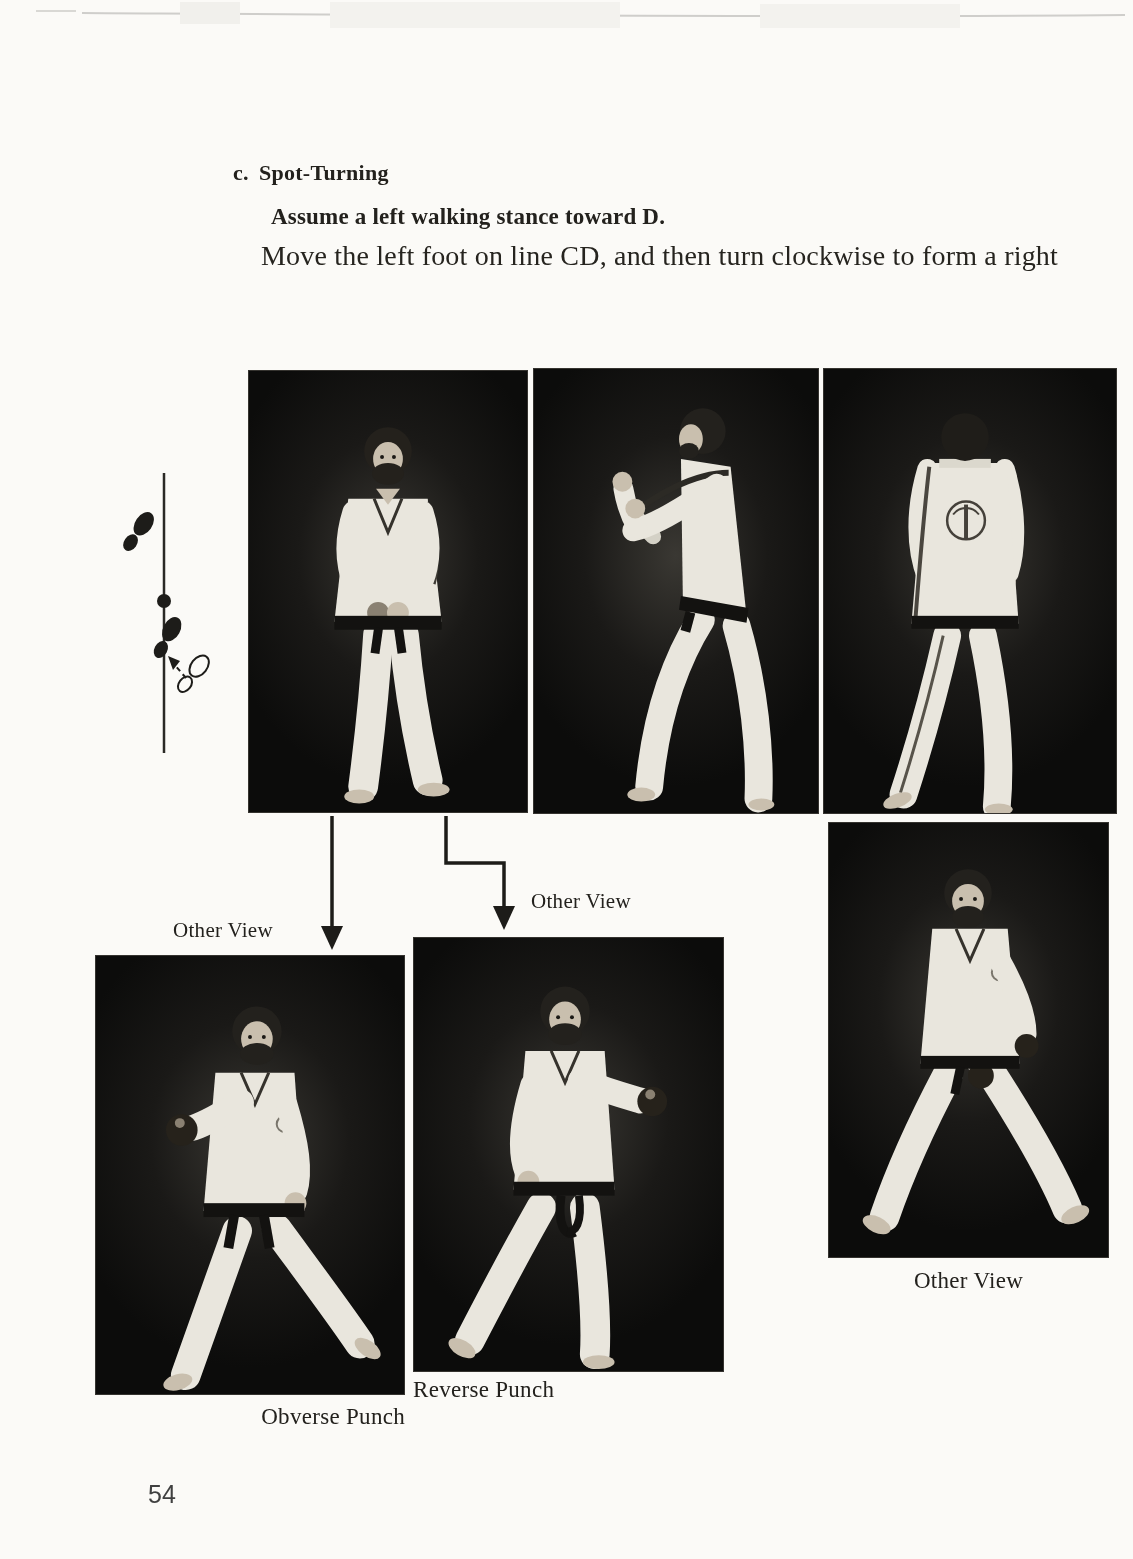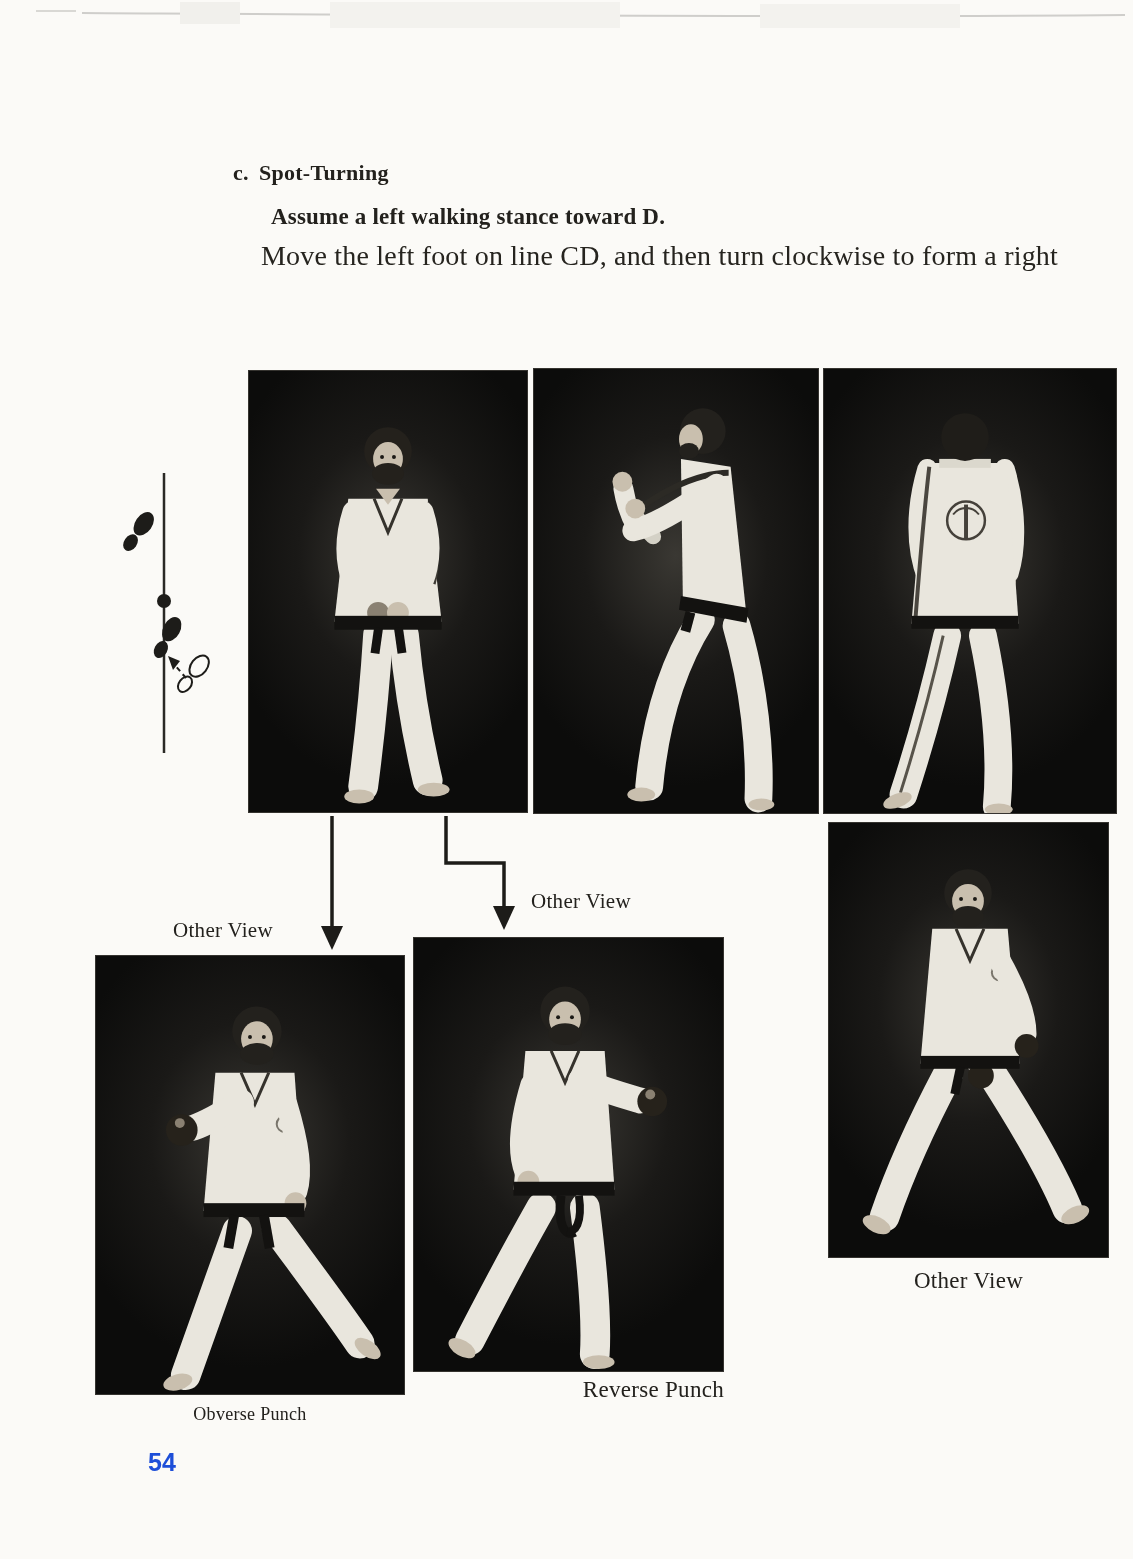--- a/index.html
+++ b/index.html
@@ -15,24 +15,24 @@
   .para{left:261px;top:242px;font-size:28px;line-height:27.5px;letter-spacing:.2px;color:#26241f;}
   .photo{
     position:absolute;box-sizing:border-box;border:1px solid #35332f;
     background:radial-gradient(ellipse 62% 52% at 50% 42%, #3a3833 0%, #1a1917 52%, #0c0c0b 100%);
   }
   .photo svg{width:100%;height:100%;display:block;}
   .limb{fill:none;stroke-linecap:round;}
   .cap{font-weight:normal;letter-spacing:.3px;}
   .cap-ovl{left:173px;top:918px;font-size:21px;}
   .cap-ovm{left:531px;top:889px;font-size:21px;}
-  .cap-obv{left:95px;width:310px;top:1404px;text-align:center;font-size:18px;}
-  .cap-rev{left:413px;width:311px;top:1377px;text-align:right;font-size:23px;}
+  .cap-obv{left:95px;width:310px;top:1404px;text-align:right;font-size:23px;}
+  .cap-rev{left:413px;width:311px;top:1377px;text-align:left;font-size:23px;}
   .cap-ovr{left:828px;width:281px;top:1268px;text-align:center;font-size:23px;}
-  .pagenum{left:148px;top:1448px;font-family:"Liberation Sans",sans-serif;font-size:25px;font-weight:bold;color:#1d4ed8;}
+  .pagenum{left:148px;top:1480px;font-family:"Liberation Sans",sans-serif;font-size:25px;font-weight:normal;color:#404040;}
 </style>
 </head>
 <body>
 
 <div class="page">
 
   <svg class="overlay" viewBox="0 0 1133 1559">
 
     <g>
       <path d="M36,11 L76,11" stroke="#d9d8d4" stroke-width="2" fill="none"></path>

